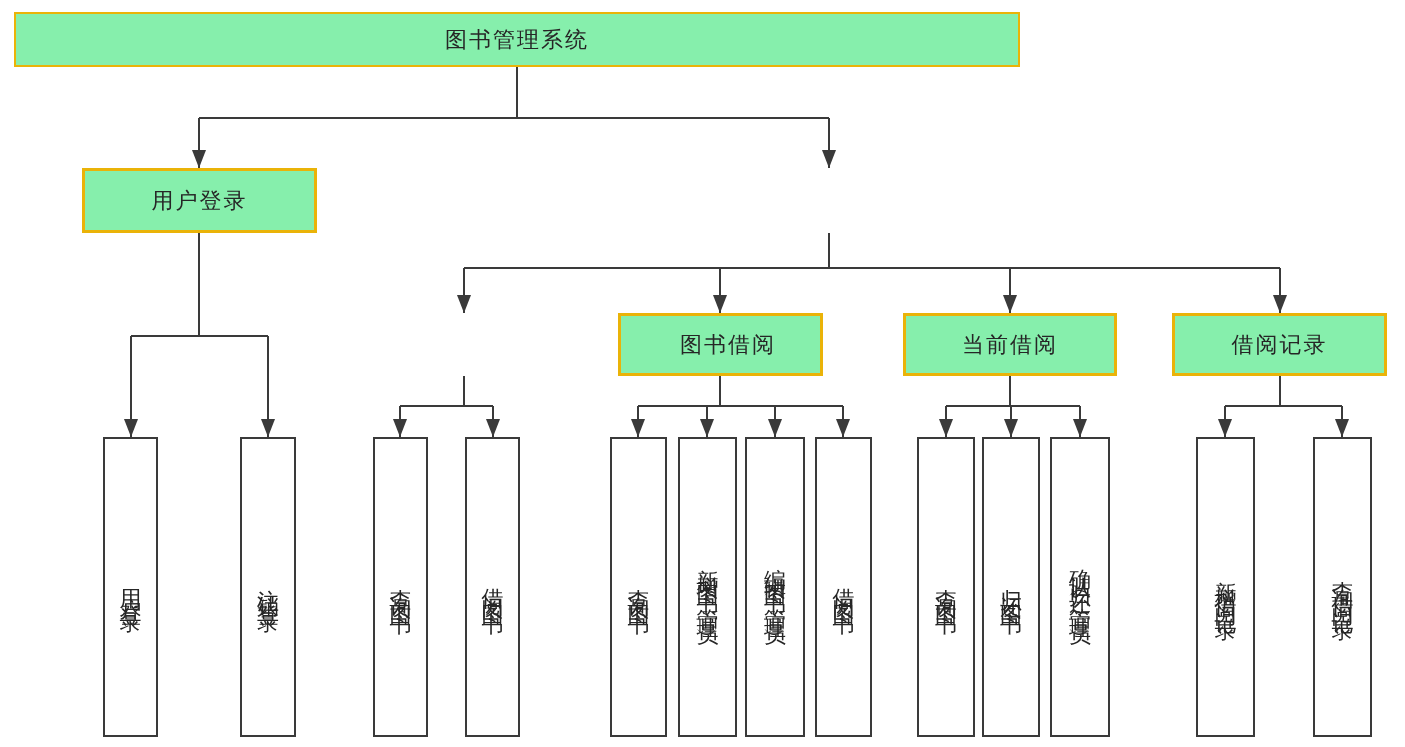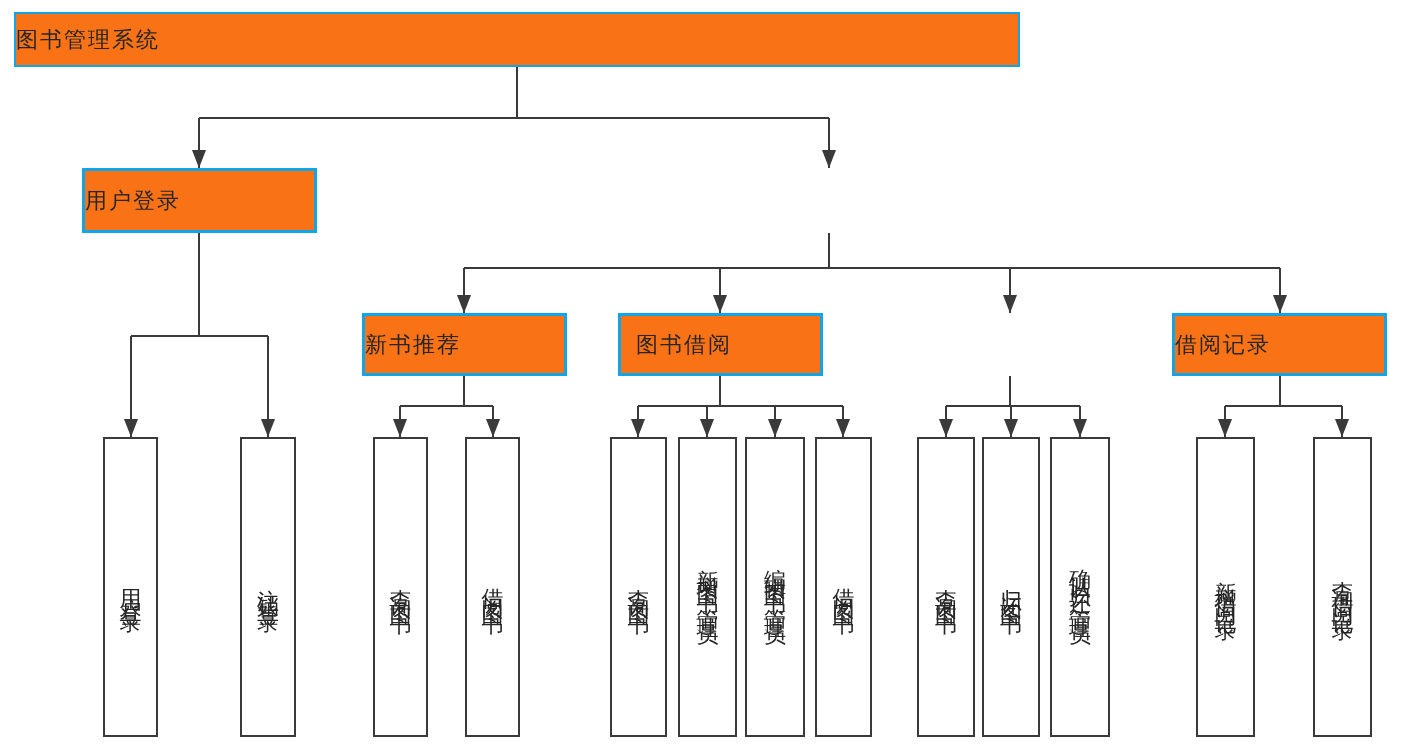--- a/index.html
+++ b/index.html
@@ -13,25 +13,25 @@
     overflow: hidden;
   }
   #connectors {
     position: absolute;
     left: 0; top: 0;
     width: 1405px; height: 747px;
     z-index: 1;
   }
   .node {
     position: absolute;
-    background: #f97316;
-    border: 3px solid #0ea5e9;
+    background: #86efac;
+    border: 3px solid #eab308;
     display: flex;
     align-items: center;
-    justify-content: flex-start;
+    justify-content: center;
     z-index: 2;
   }
   .node.root { border-width: 2px; }
   .node .lbl {
     font-size: 22px;
     letter-spacing: 2px;
     color: #262626;
     white-space: nowrap;
   }
   .leaf {
@@ -110,25 +110,25 @@
   </svg>
 
   <div class="node root" style="left:14px; top:12px; width:1006px; height:55px;">
     <span class="lbl">图书管理系统</span>
   </div>
 
   <div class="node" style="left:82px; top:168px; width:235px; height:65px;">
     <span class="lbl">用户登录</span>
   </div>
 
-  <div class="node" style="left:362px; top:313px; width:205px; height:63px;">
-    <span class="lbl">新书推荐</span>
-  </div>
   <div class="node" style="left:618px; top:313px; width:205px; height:63px;padding-left:15px;">
     <span class="lbl">图书借阅</span>
+  </div>
+  <div class="node" style="left:903px; top:313px; width:214px; height:63px;">
+    <span class="lbl">当前借阅</span>
   </div>
   <div class="node" style="left:1172px; top:313px; width:215px; height:63px;">
     <span class="lbl">借阅记录</span>
   </div>
 
   <div class="leaf" style="left:103px; width:55px;">
     <span class="vlbl">用户登录</span>
   </div>
   <div class="leaf" style="left:240px; width:56px;">
     <span class="vlbl">注销登录</span>

